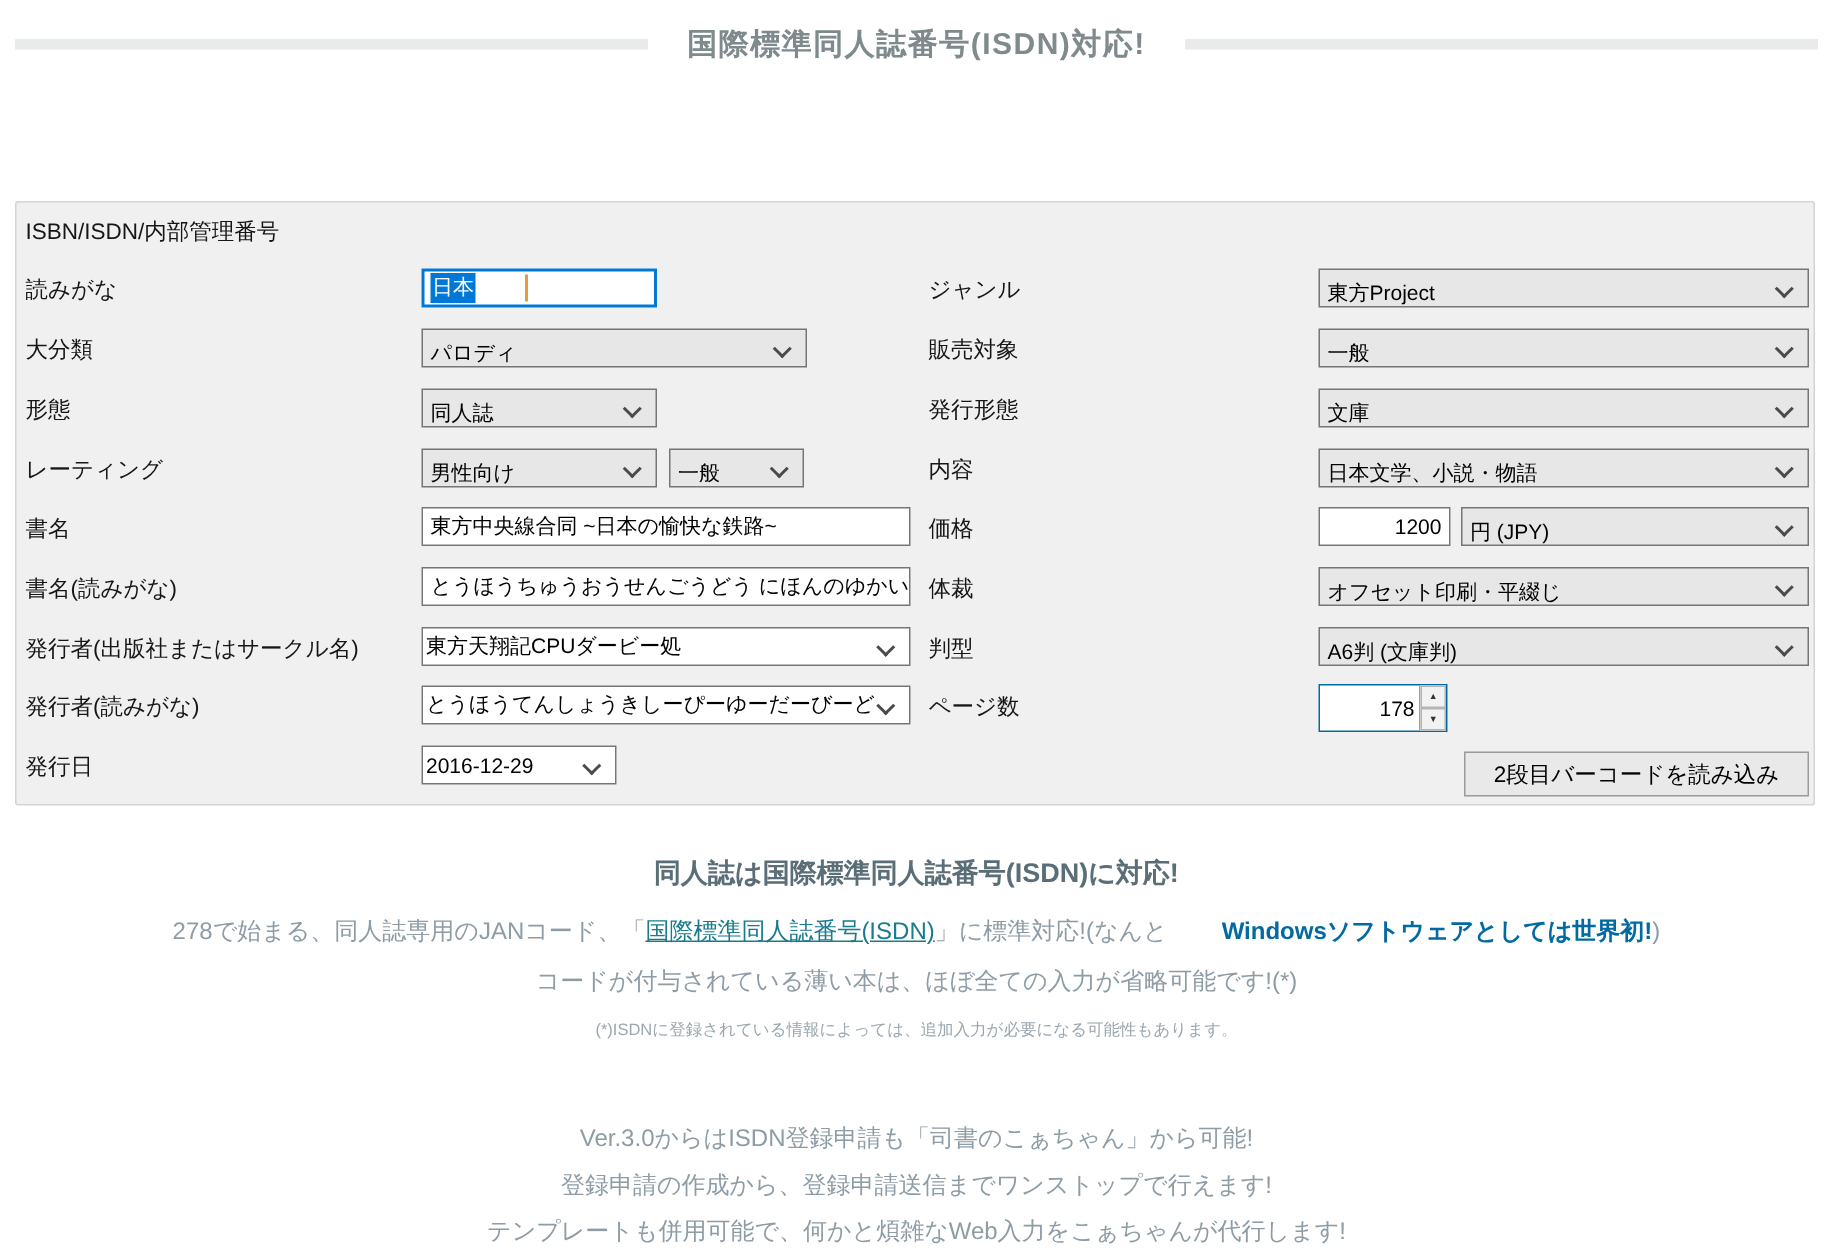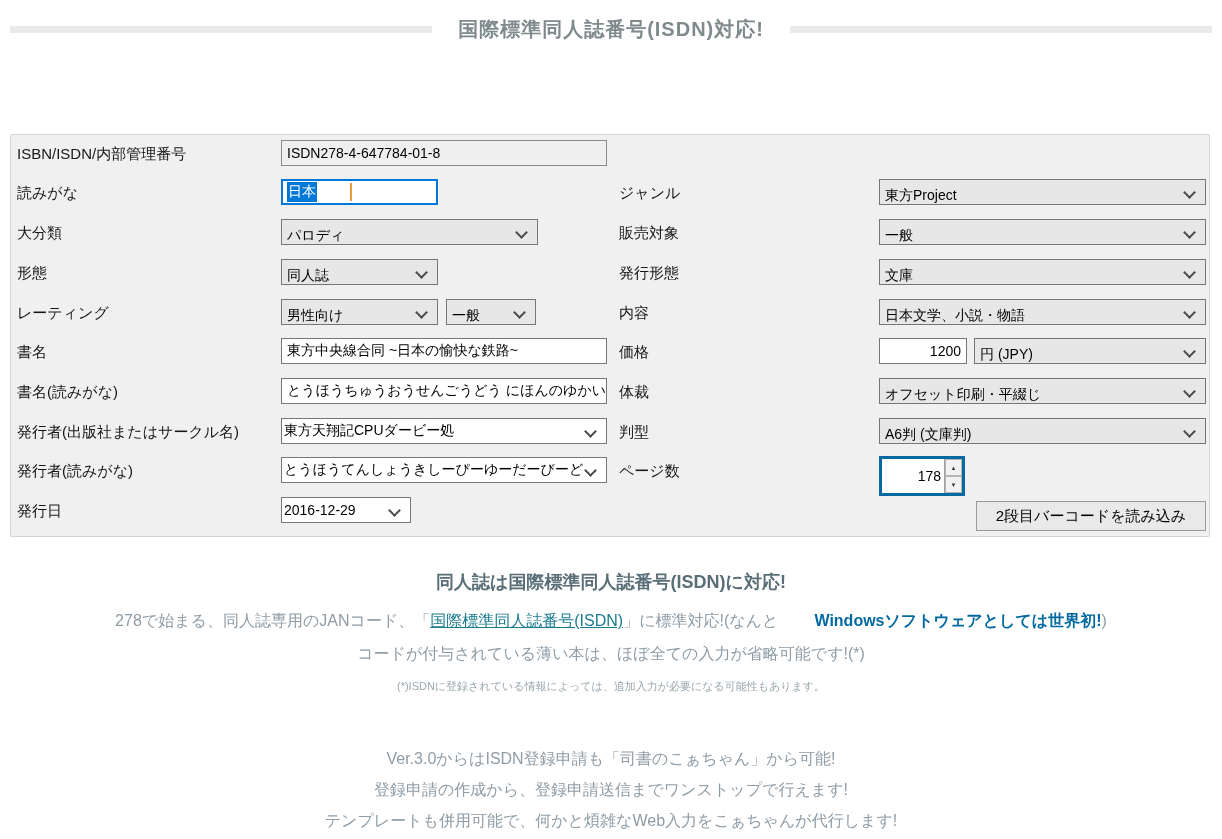--- a/index.html
+++ b/index.html
@@ -21,22 +21,22 @@
   .input{background:#ffffff;border:1px solid #767676;padding:0 5px;}
   .input-ro{background:#efefef;border:1px solid #8a8a8a;padding:0 5px;}
   .select{background:#e7e7e7;border:1px solid #767676;padding:8px 24px 0 5px;position:absolute;}
   .combo-white{background:#ffffff;border:1px solid #767676;padding:0 24px 0 2px;position:absolute;}
   .chev{position:absolute;right:11px;top:8px;width:7px;height:7px;
     border-right:2px solid #4a4a4a;border-bottom:2px solid #4a4a4a;transform:rotate(45deg);}
   .focused{background:#ffffff;border:2px solid #0078d7;padding:0 4px;gap:32px;}
   .selection{background:#0078d7;color:#ffffff;padding:1px 1px;}
   .caret{display:inline-block;width:2px;height:18px;background:#e89b3c;margin-left:1px;}
   .num{justify-content:flex-end;text-align:right;}
-  .stepper{position:absolute;height:40px;box-sizing:border-box;background:#ffffff;
-    border:3px solid #0369a1;display:flex;align-items:stretch;}
+  .stepper{position:absolute;height:32px;box-sizing:border-box;background:#ffffff;
+    border:1px solid #0369a1;display:flex;align-items:stretch;}
   .stepper .val{flex:1;display:flex;align-items:center;justify-content:flex-end;padding-right:3px;font-size:14px;}
   .spinbtns{width:17px;display:flex;flex-direction:column;border-left:1px solid #a0a0a0;}
   .spinbtns button{flex:1;border:1px solid #b5b5b5;background:#f2f2f2;font-size:6px;line-height:1;
     padding:0;color:#333;cursor:pointer;}
   .btn{position:absolute;box-sizing:border-box;background:#e9e9e9;border:1px solid #9a9a9a;
     font-size:15px;color:#000;display:flex;align-items:center;justify-content:center;
     font-family:"Liberation Sans",sans-serif;cursor:pointer;}
   
   .cline{position:absolute;left:0;width:1222px;text-align:center;white-space:nowrap;}
   .headline{font-size:18px;font-weight:bold;color:#5a6e78;}
@@ -60,23 +60,20 @@
   <div class="lbl" style="left:6px;top:49px">読みがな</div>
   <div class="lbl" style="left:6px;top:89px">大分類</div>
   <div class="lbl" style="left:6px;top:129px">形態</div>
   <div class="lbl" style="left:6px;top:169px">レーティング</div>
   <div class="lbl" style="left:6px;top:208px">書名</div>
   <div class="lbl" style="left:6px;top:248px">書名(読みがな)</div>
   <div class="lbl" style="left:6px;top:288px">発行者(出版社またはサークル名)</div>
   <div class="lbl" style="left:6px;top:327px">発行者(読みがな)</div>
   <div class="lbl" style="left:6px;top:367px">発行日</div>
 
-  <div class="field input-ro" style="left:270px;top:5px;width:326px">
-    <span>ISDN278-4-647784-01-8</span>
-  </div>
 
   <div class="field focused" style="left:270px;top:44px;width:157px">
     <span class="selection">日本</span>
       <span class="caret"></span>
   </div>
 
   <div class="field select" style="left:270px;top:84px;width:257px">
     <span>パロディ</span>
     <span class="chev"></span>
   </div>

